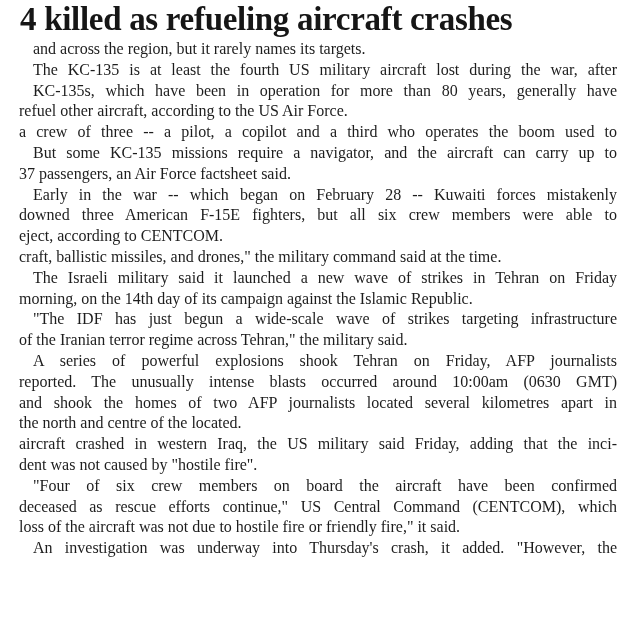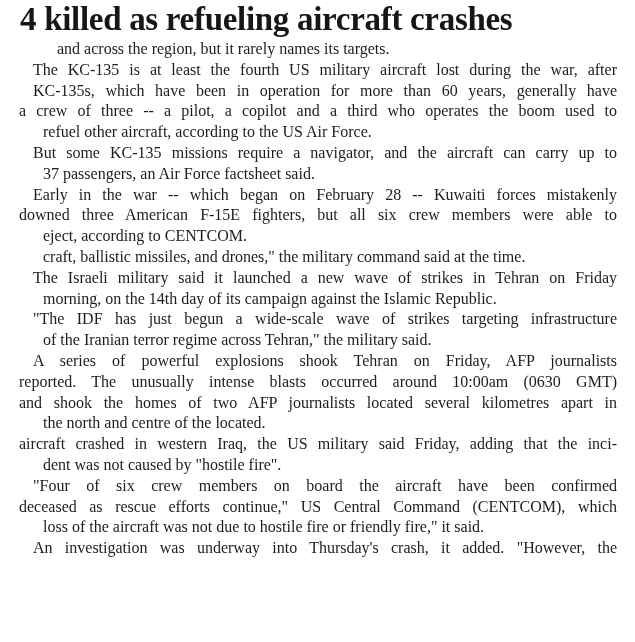--- a/index.html
+++ b/index.html
@@ -37,37 +37,36 @@
     height: 20.8px;
     overflow: hidden;
     text-align: justify;
     text-align-last: justify;
     text-justify: inter-word;
     white-space: normal;
   }
   .line.end {
     text-align: center;
     text-align-last: left;
-    margin-left: 24px;
   }
   .line.indent {
     text-indent: 14px;
   }
 </style>
 </head>
 <body>
 
 <div class="page">
   <h1 class="headline">4 killed as refueling aircraft crashes</h1>
   <div class="article-body" id="article-body">
       <div class="line indent end">and across the region, but it rarely names its targets.</div>
       <div class="line indent">The KC-135 is at least the fourth US military aircraft lost during the war, after</div>
-      <div class="line indent">KC-135s, which have been in operation for more than 60 years, generally have</div>
+      <div class="line indent">KC-135s, which have been in operation for more than 80 years, generally have</div>
+      <div class="line end">refuel other aircraft, according to the US Air Force.</div>
       <div class="line">a crew of three -- a pilot, a copilot and a third who operates the boom used to</div>
-      <div class="line end">refuel other aircraft, according to the US Air Force.</div>
       <div class="line indent">But some KC-135 missions require a navigator, and the aircraft can carry up to</div>
       <div class="line end">37 passengers, an Air Force factsheet said.</div>
       <div class="line indent">Early in the war -- which began on February 28 -- Kuwaiti forces mistakenly</div>
       <div class="line">downed three American F-15E fighters, but all six crew members were able to</div>
       <div class="line end">eject, according to CENTCOM.</div>
       <div class="line end">craft, ballistic missiles, and drones," the military command said at the time.</div>
       <div class="line indent">The Israeli military said it launched a new wave of strikes in Tehran on Friday</div>
       <div class="line end">morning, on the 14th day of its campaign against the Islamic Republic.</div>
       <div class="line indent">"The IDF has just begun a wide-scale wave of strikes targeting infrastructure</div>
       <div class="line end">of the Iranian terror regime across Tehran," the military said.</div>

